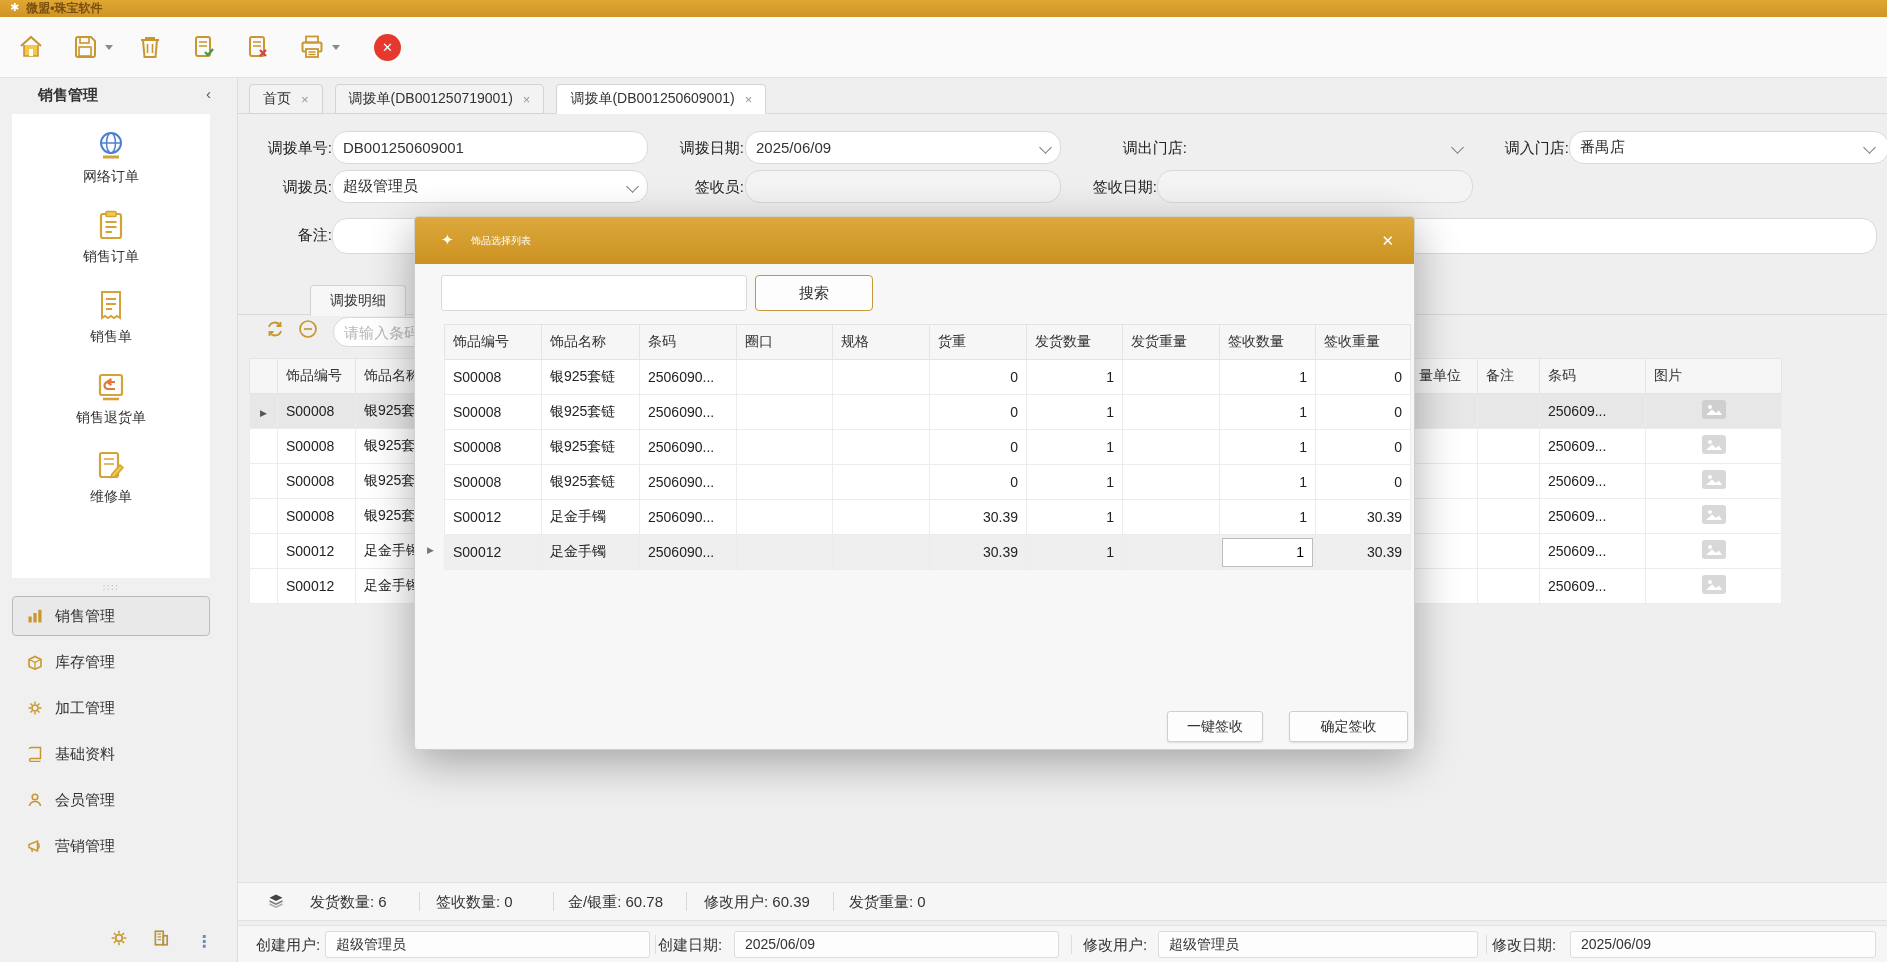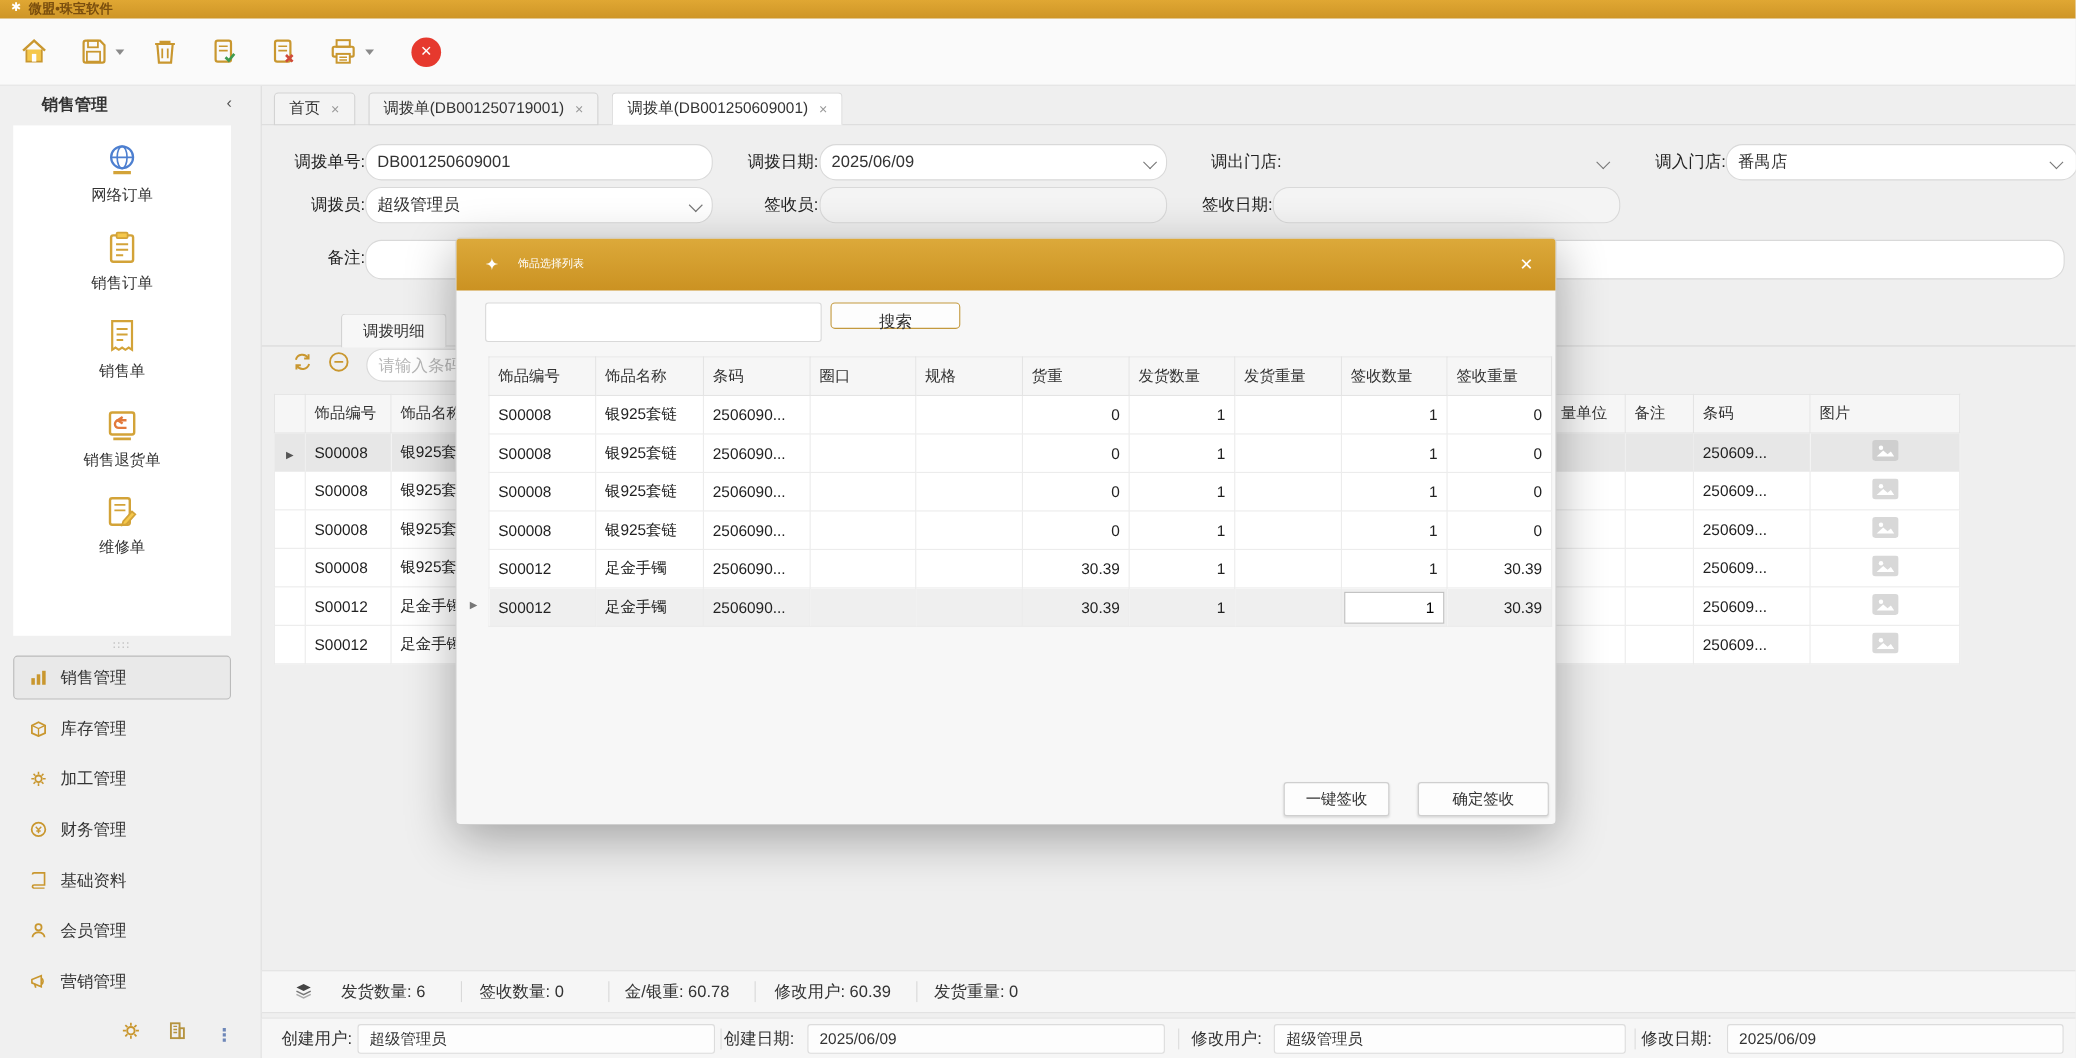--- a/index.html
+++ b/index.html
@@ -86,21 +86,21 @@
   
   .modal{position:absolute;left:414px;top:216px;width:1001px;height:534px;background:#F7F7F7;border-radius:4px;
          box-shadow:0 12px 45px rgba(0,0,0,.32);z-index:50;border:1px solid #CFCFCF;box-sizing:border-box}
   .modal-header{position:absolute;top:0;left:0;right:0;height:47px;
                 background:linear-gradient(180deg,#DCA93A,#CB9222);border-radius:3px 3px 0 0}
   .spark{position:absolute;left:26px;top:14px;color:#FFF;font-size:15px}
   .modal-title{position:absolute;left:56px;top:0;line-height:47px;color:#FFF;font-size:10px}
   .modal-close{position:absolute;right:20px;top:0;line-height:47px;color:#FFF;font-size:15px;cursor:pointer}
   .modal-search{position:absolute;left:26px;top:58px;width:306px;height:36px;border:1px solid #D9D9D9;
                 border-radius:3px;box-sizing:border-box;padding:0 10px;font-size:15px;background:#fff;font-family:inherit}
-  .modal-search-btn{position:absolute;left:340px;top:58px;width:118px;height:24px;line-height:34px;text-align:center;
+  .modal-search-btn{position:absolute;left:340px;top:58px;width:118px;height:36px;line-height:34px;text-align:center;
                 background:#FDFDFD;border:1px solid #C49A3F;border-radius:4px;font-size:15px;box-sizing:border-box;cursor:pointer}
   .modal-table-wrap{position:absolute;left:29px;top:107px;width:966px}
   .m-expander{position:absolute;left:12px;top:328px;font-size:9px;color:#777;cursor:pointer}
   .cell-edit{width:100%;height:29px;border:1px solid #BDBDBD;box-sizing:border-box;text-align:right;
              padding:0 8px;font-size:14px;font-family:inherit;background:#fff}
   .editcell{padding:0 2px!important}
   .modal-btn{position:absolute;top:494px;height:31px;line-height:29px;text-align:center;background:#FDFDFD;
              border:1px solid #CFCFCF;border-radius:3px;font-size:14px;box-sizing:border-box;
              box-shadow:0 1px 2px rgba(0,0,0,.10);cursor:pointer}
 </style>
@@ -236,27 +236,20 @@
     </div>
     <div class="menu-item">
       <svg width="16" height="16" viewBox="0 0 16 16">
           <circle cx="8" cy="8" r="3" fill="none" stroke="#C9972F" stroke-width="1.6"></circle>
           <path d="M8 1.5 V4 M8 12 V14.5 M1.5 8 H4 M12 8 H14.5 M3.5 3.5 L5.2 5.2 M10.8 10.8 L12.5 12.5 M12.5 3.5 L10.8 5.2 M5.2 10.8 L3.5 12.5" stroke="#C9972F" stroke-width="1.4"></path>
         </svg>
       <span>加工管理</span>
     </div>
     <div class="menu-item">
       <svg width="16" height="16" viewBox="0 0 16 16">
-          <circle cx="8" cy="8" r="6.2" fill="none" stroke="#C9972F" stroke-width="1.6"></circle>
-          <path d="M5.5 5.5 L8 8.2 L10.5 5.5 M8 8.2 V11.5 M6 9.5 H10" stroke="#C9972F" stroke-width="1.3" fill="none"></path>
-        </svg>
-      <span>财务管理</span>
-    </div>
-    <div class="menu-item">
-      <svg width="16" height="16" viewBox="0 0 16 16">
           <path d="M2.5 3 a1.5 1.5 0 0 1 1.5 -1.5 H13.5 V12.5 H4 a1.5 1.5 0 0 0 0 3 H13.5" fill="none" stroke="#C9972F" stroke-width="1.5"></path>
         </svg>
       <span>基础资料</span>
     </div>
     <div class="menu-item">
       <svg width="16" height="16" viewBox="0 0 16 16">
           <circle cx="8" cy="5" r="2.8" fill="none" stroke="#C9972F" stroke-width="1.6"></circle>
           <path d="M2.5 14 a5.5 4.5 0 0 1 11 0" fill="none" stroke="#C9972F" stroke-width="1.6"></path>
         </svg>
       <span>会员管理</span>
@@ -302,21 +295,21 @@
   </div>
 </div>
 
 <div class="workspace">
 
   <span class="flabel" style="left:8px;top:17px;width:86px">调拨单号:</span>
   <input class="finput" style="left: 94px; top: 17px; width: 316px;" value="DB001250609001">
   <span class="flabel" style="left:422px;top:17px;width:84px">调拨日期:</span>
   <input class="finput" style="left: 507px; top: 17px; width: 316px;" value="2025/06/09">
   <span class="selcaret" style="left:803px;top:29px"></span>
-  <span class="flabel" style="left:843px;top:17px;width:84px">调出门店:</span>
+  <span class="flabel" style="left:865px;top:17px;width:84px">调出门店:</span>
   <span class="selcaret" style="left:1215px;top:29px"></span>
   <span class="flabel" style="left:1247px;top:17px;width:84px">调入门店:</span>
   <input class="finput" style="left: 1331px; top: 17px; width: 320px;" value="番禺店">
   <span class="selcaret" style="left:1627px;top:29px"></span>
 
   <span class="flabel" style="left:8px;top:56px;width:86px">调拨员:</span>
   <input class="finput" style="left: 94px; top: 56px; width: 316px;" value="超级管理员">
   <span class="selcaret" style="left:390px;top:68px"></span>
   <span class="flabel" style="left:422px;top:56px;width:84px">签收员:</span>
   <input class="finput gray" style="left: 507px; top: 56px; width: 316px;" value="">

